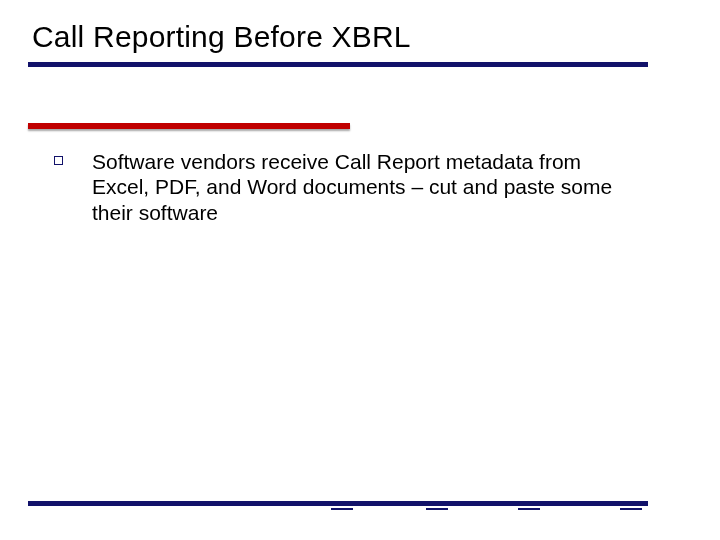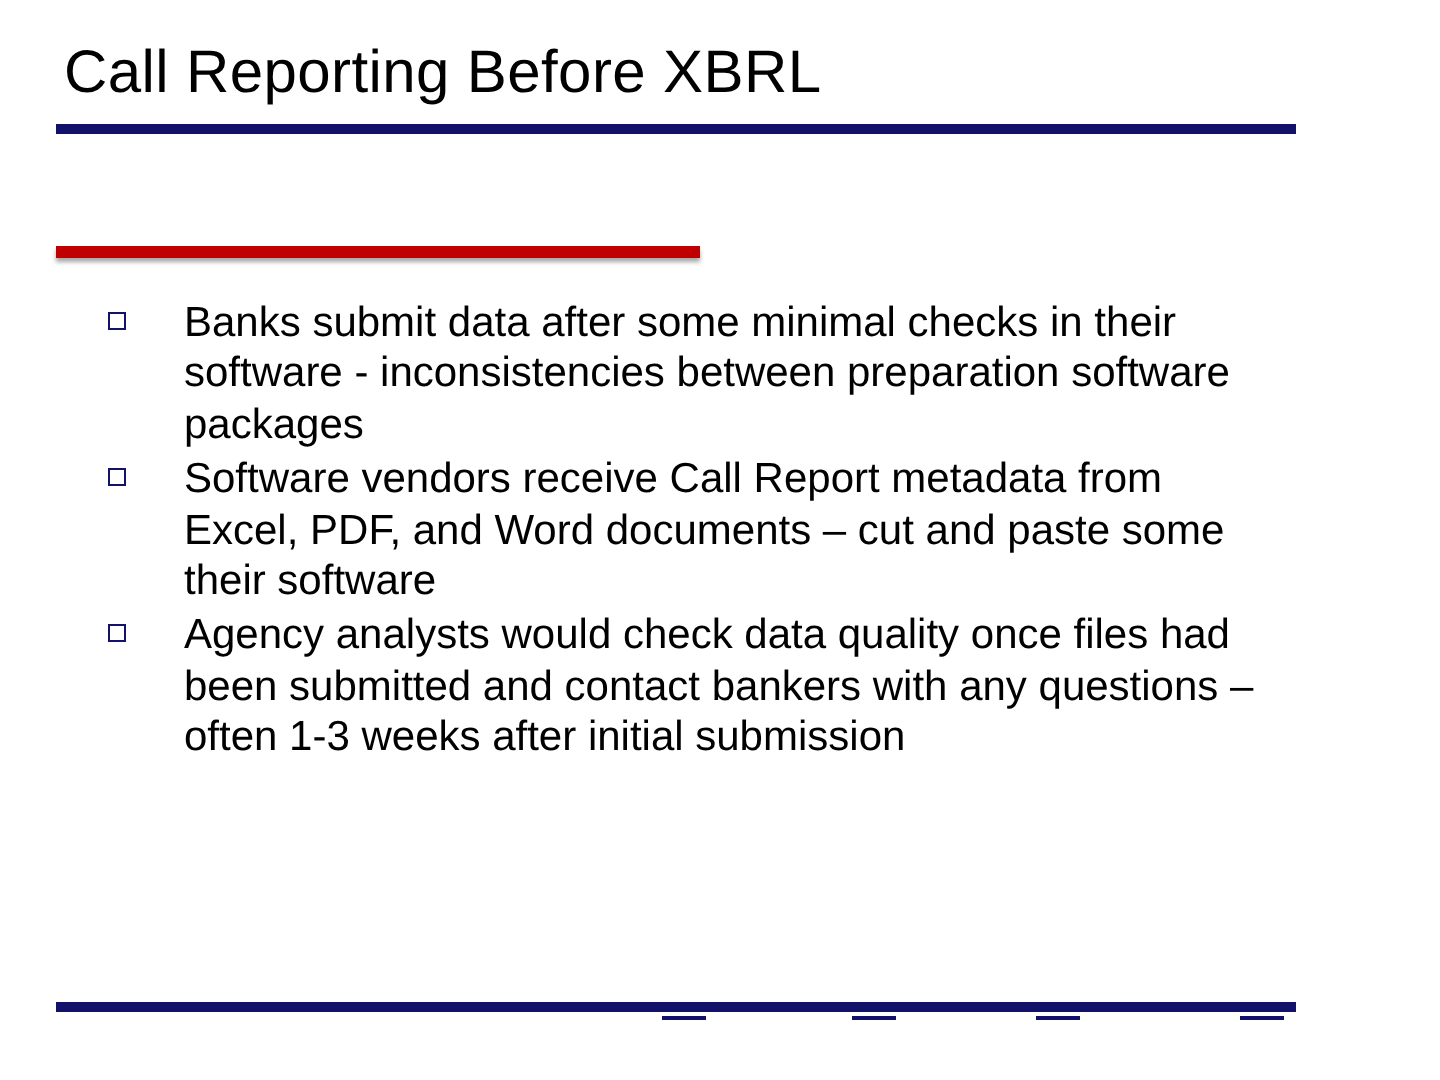--- a/index.html
+++ b/index.html
@@ -98,29 +98,21 @@
   <div class="red-bar-wrap">
     <div class="rule-red"></div>
   </div>
 
   <ul class="bullets">
     <li>
       <span class="sq"></span>
     </li>
     <li>
       <span class="sq"></span>
-      <span>Banks submit data after some minimal checks in their software - inconsistencies between preparation software packages</span>
-    </li>
-    <li>
-      <span class="sq"></span>
       <span>Software vendors receive Call Report metadata from Excel, PDF, and Word documents – cut and paste some their software</span>
-    </li>
-    <li>
-      <span class="sq"></span>
-      <span>Agency analysts would check data quality once files had been submitted and contact bankers with any questions – often 1-3 weeks after initial submission</span>
     </li>
   </ul>
 
   <div class="bottom-rule">
     <div class="thick"></div>
     <div class="ticks">
       <span></span>
       <span></span>
       <span></span>
       <span></span>

